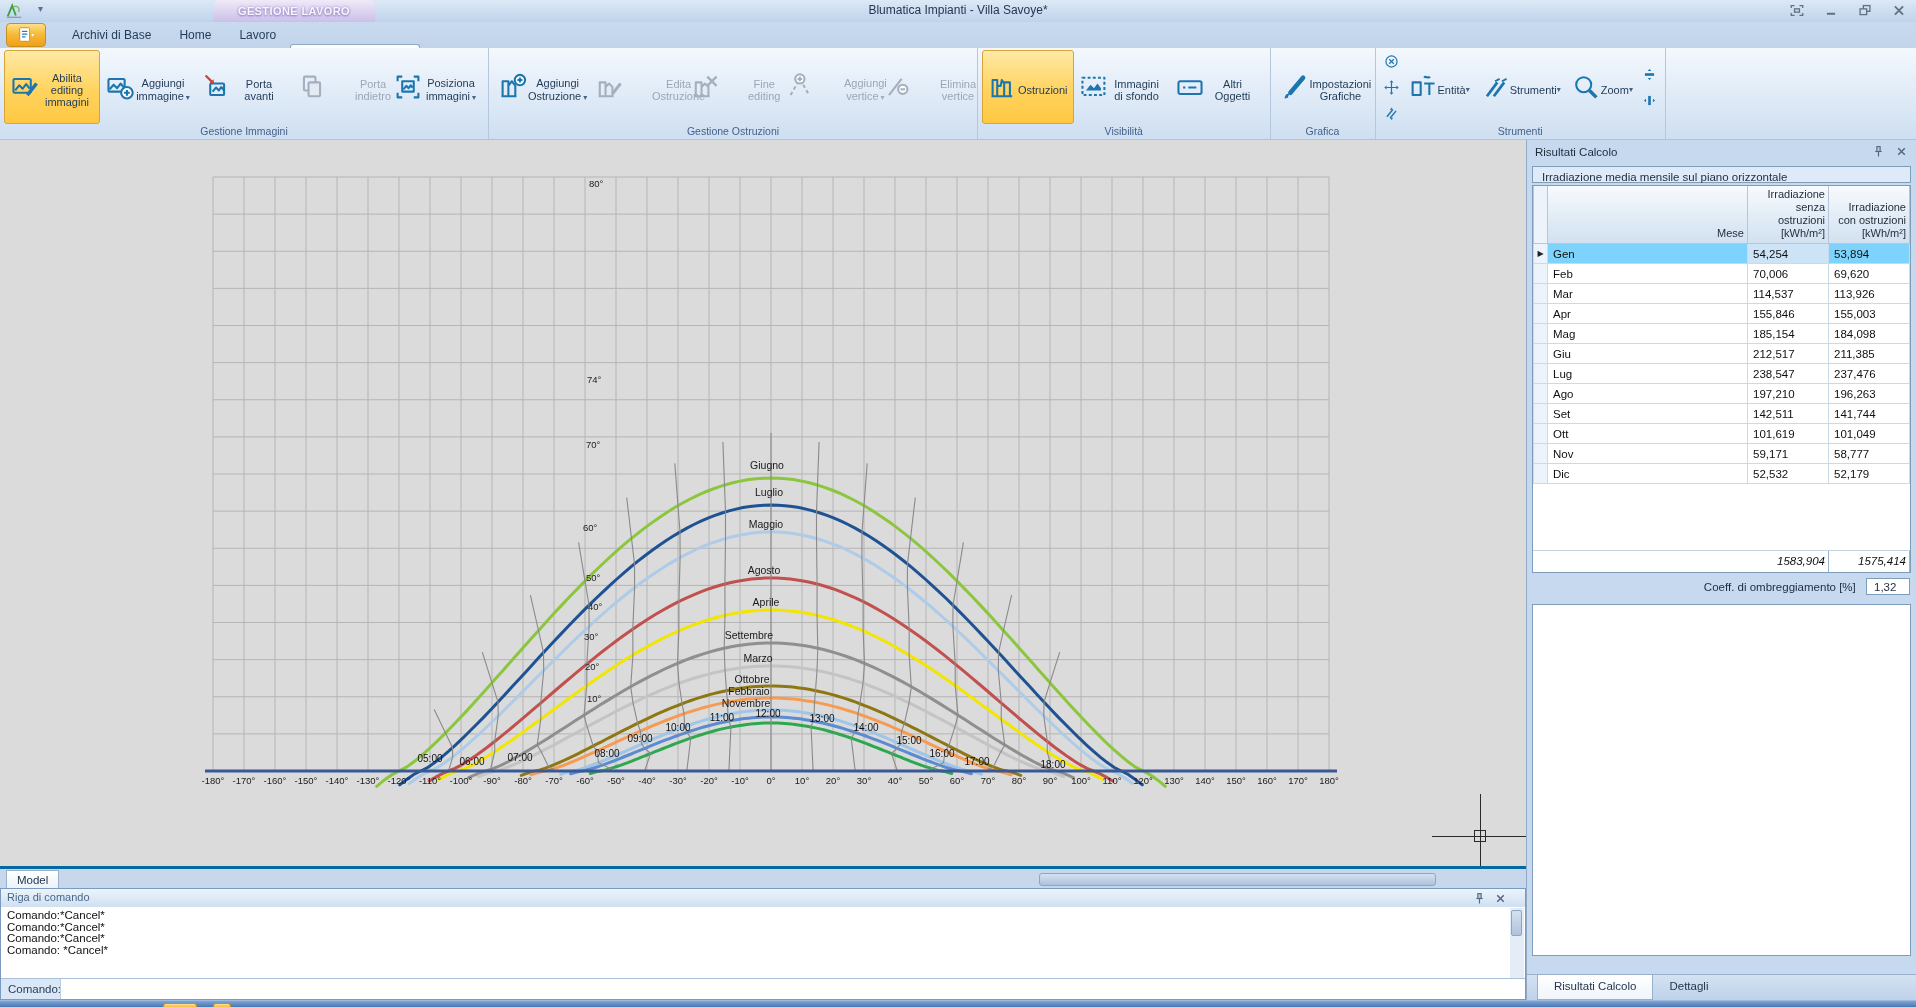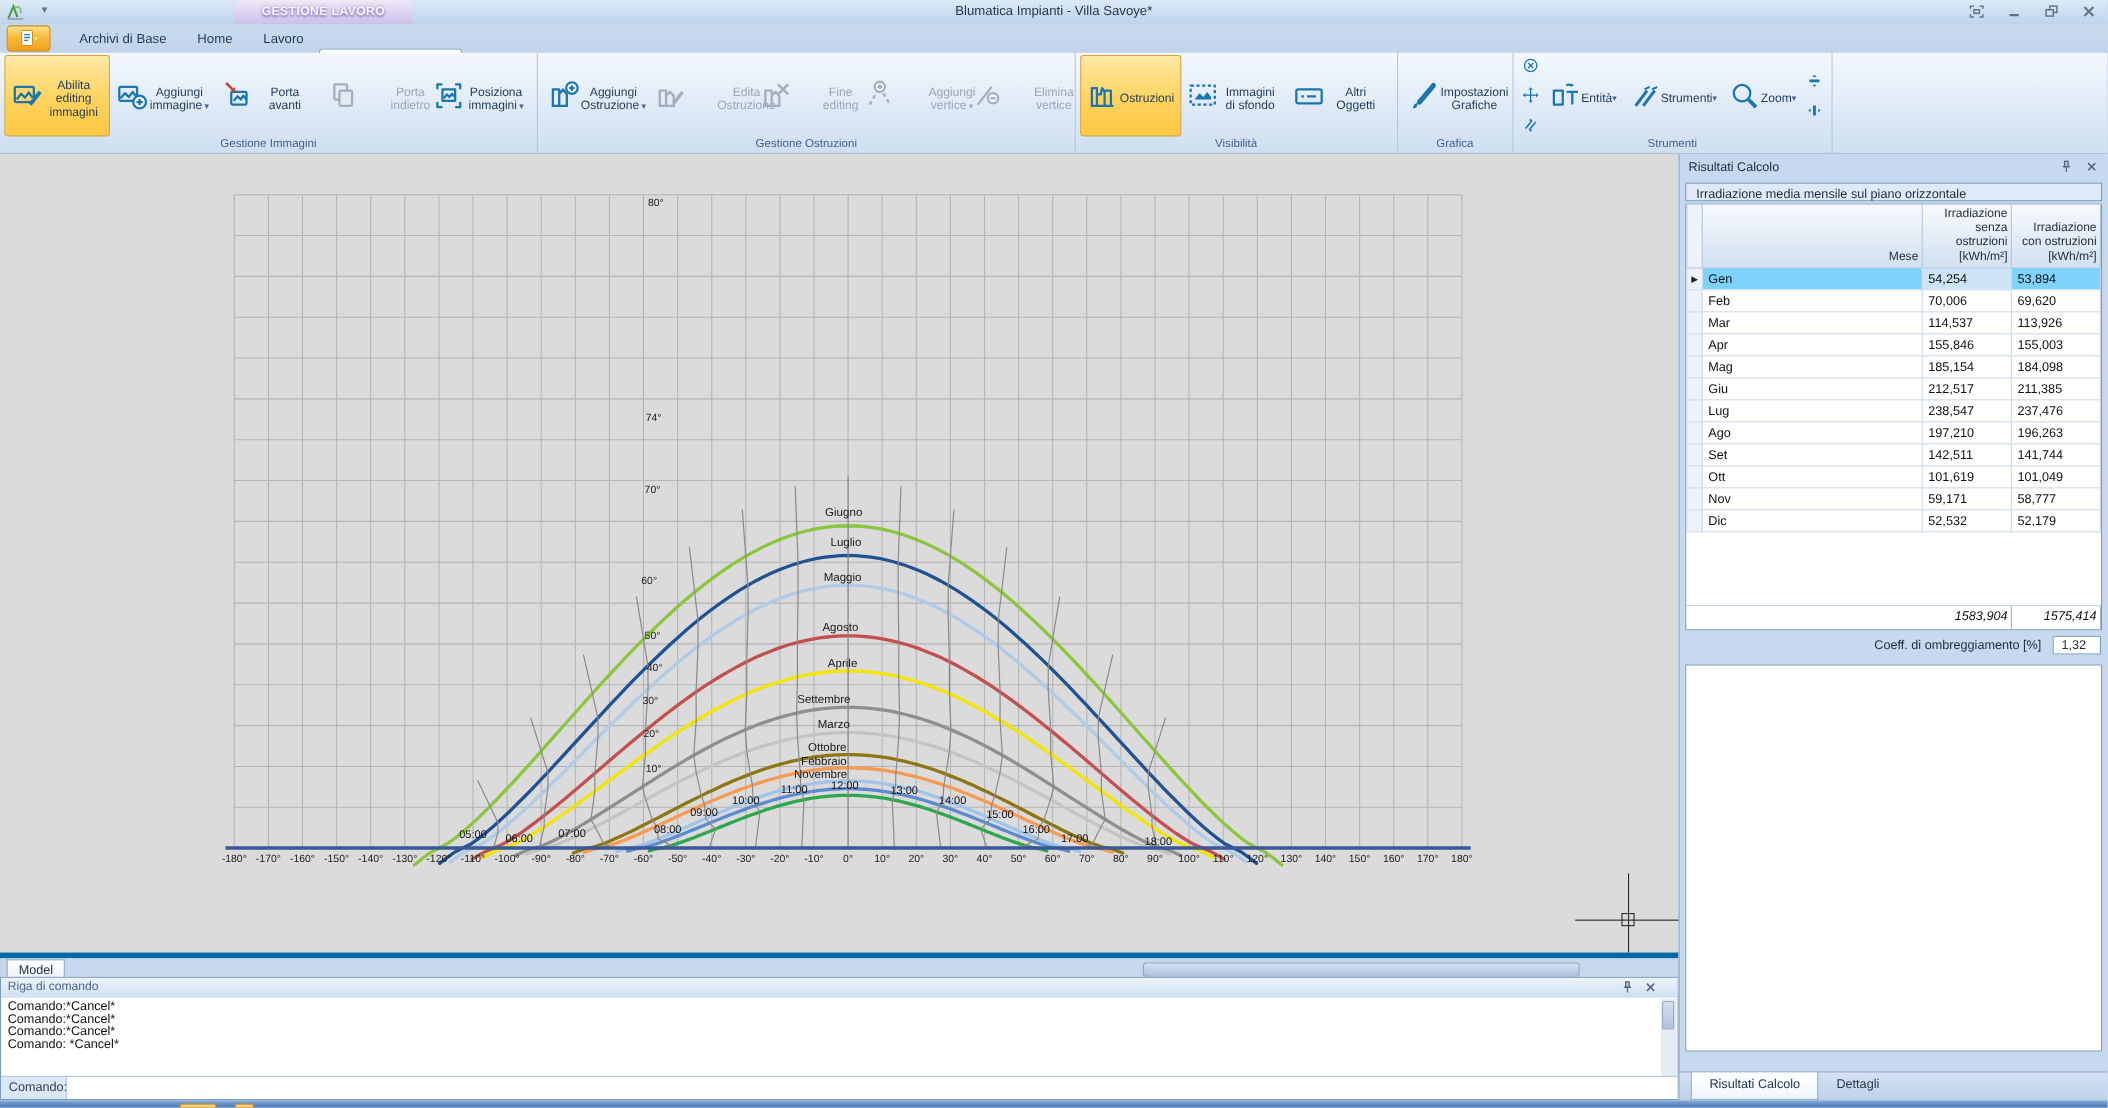--- a/index.html
+++ b/index.html
@@ -61,21 +61,21 @@
 
   
   .canvas { position:absolute; left:0; top:140px; width:1526px; height:726px; background:#DBDBDB; }
   .canvas svg { position:absolute; left:0; top:0; }
   .crosshair-v { position:absolute; left:1480px; top:654px; width:1px; height:84px; background:#2A2A2A; }
   .crosshair-h { position:absolute; left:1432px; top:696px; width:97px; height:1px; background:#2A2A2A; }
   .crosshair-box { position:absolute; left:1474px; top:690px; width:12px; height:12px; border:1px solid #2A2A2A; }
 
   
   .model-strip { position:absolute; left:0; top:866px; width:1526px; height:22px;
-    background:#C8D8EC; border-top:5px solid #0369a1; }
+    background:#C8D8EC; border-top:3px solid #0369a1; }
   .model-tab { position:absolute; left:6px; top:1px; height:20px; padding:3px 10px 0 10px;
     background:linear-gradient(#FFFFFF,#EAF1F9); border:1px solid #9AB0CD; border-bottom:none;
     font-size:11.5px; color:#22364E; }
   .hscroll-thumb { position:absolute; left:1039px; top:4px; width:397px; height:13px;
     background:linear-gradient(#D5E1F0,#AFC2DC); border:1px solid #8FA5C4; border-radius:3px; }
 
   
   .command-panel { position:absolute; left:0; top:888px; width:1526px; height:112px;
     background:#FFFFFF; border:1px solid #7A9AC0; }
   .cmd-header { height:18px; background:linear-gradient(#ECF4FB,#CFE0F1);

